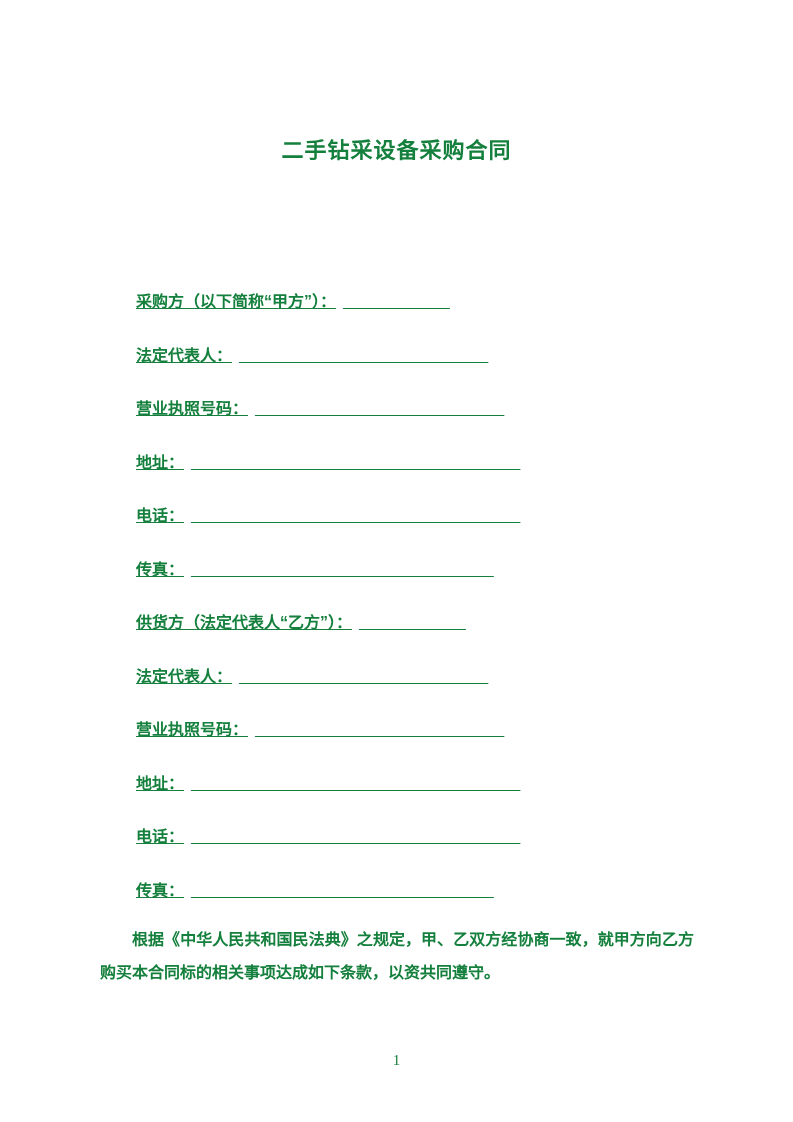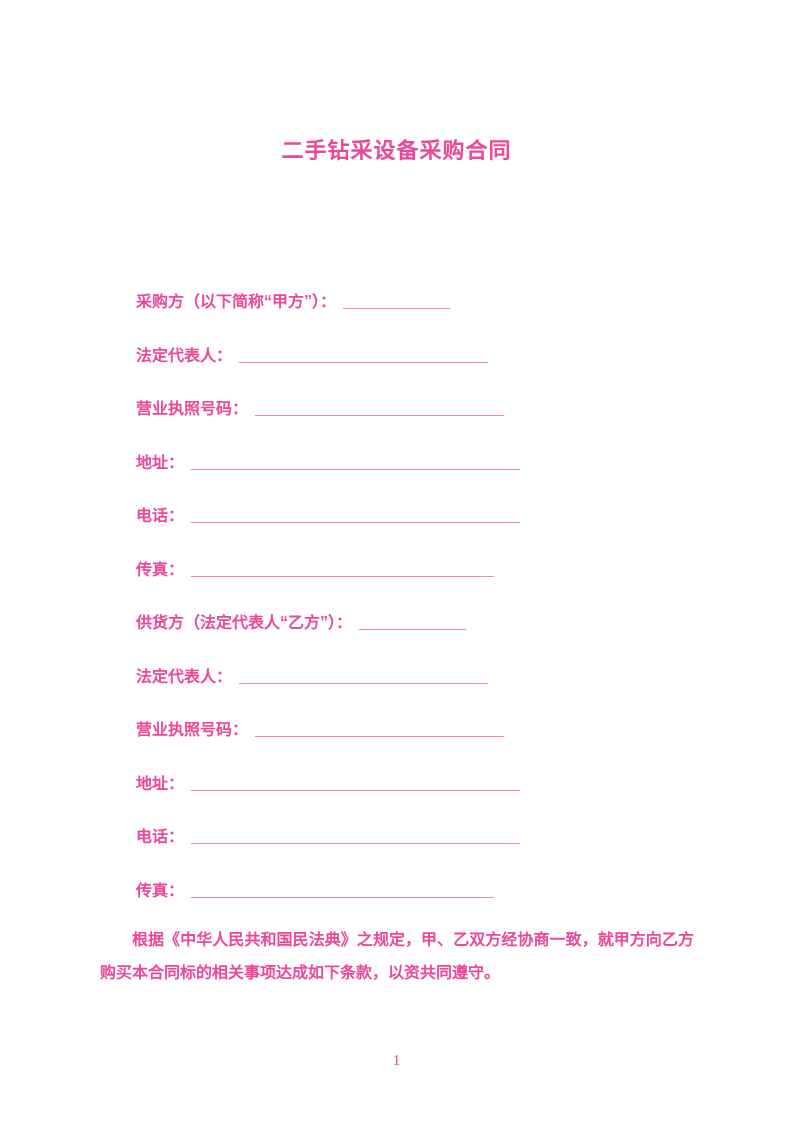--- a/index.html
+++ b/index.html
@@ -5,21 +5,21 @@
   html, body {
     margin: 0;
     padding: 0;
     background: #ffffff;
   }
   .page {
     position: relative;
     width: 793px;
     height: 1122px;
     background: #ffffff;
-    color: #ec4899;
+    color: #15803d;
     font-family: "Liberation Sans", "DejaVu Sans", sans-serif;
     overflow: hidden;
   }
   .doc-title {
     margin: 0;
     padding-top: 136px;
     text-align: center;
     font-size: 22px;
     font-weight: bold;
     line-height: 30px;
@@ -27,20 +27,21 @@
   }
   .form-section {
     margin: 126px 99px 0 100px;
   }
   .form-line {
     margin: 0 0 33.5px 36px;
     font-size: 16px;
     font-weight: bold;
     line-height: 20px;
     white-space: nowrap;
+    text-decoration: underline;
   }
   .form-line:last-child {
     margin-bottom: 22px;
   }
   .blank {
     margin-left: 7px;
     font-weight: bold;
   }
   .intro {
     margin: 0 99px 12px 100px;

